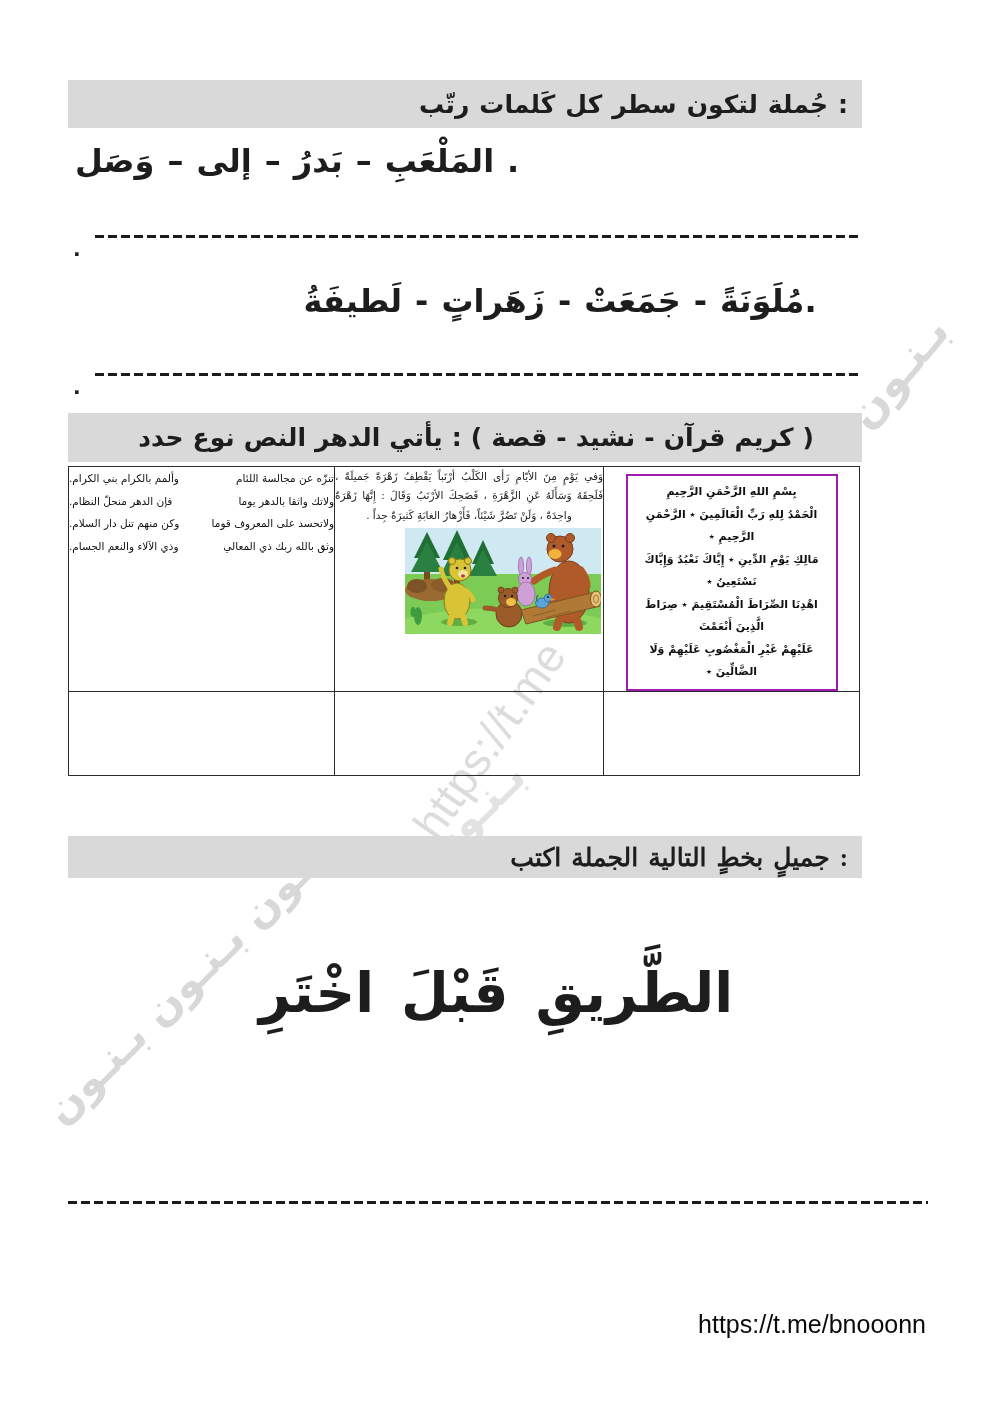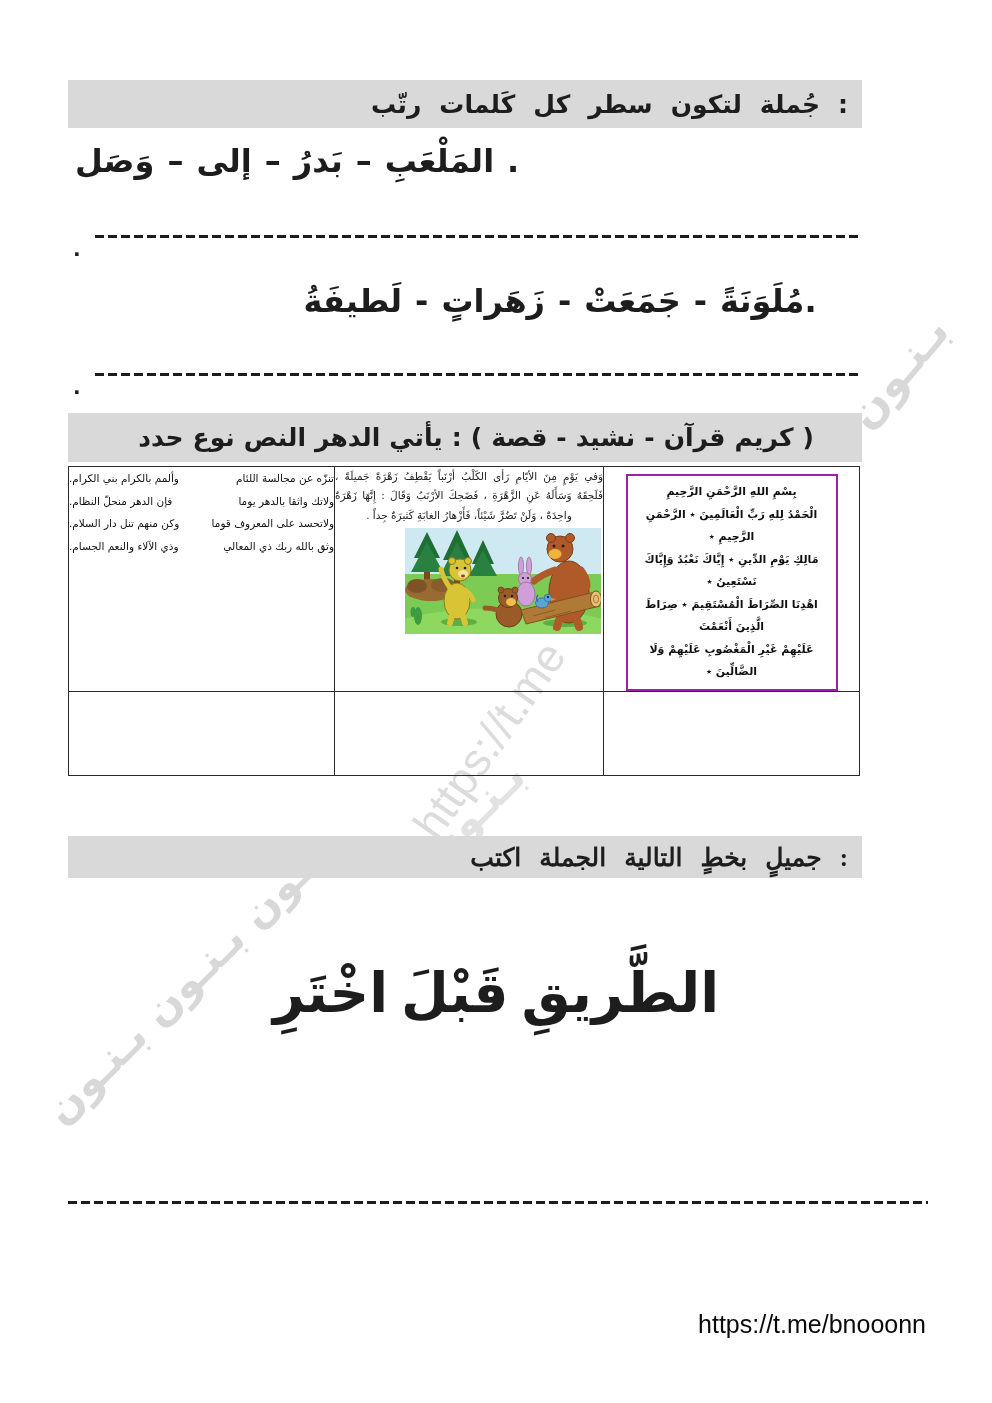--- a/index.html
+++ b/index.html
@@ -5,26 +5,26 @@
   html,body{margin:0;padding:0;background:#888;}
   .page{position:relative;width:992px;height:1403px;background:#ffffff;margin:0 auto;
         font-family:"DejaVu Sans",sans-serif;color:#1d1d1d;overflow:hidden;}
   
   .bar{position:absolute;left:68px;width:794px;background:#d9d9d9;display:flex;align-items:center;}
   .bar1{top:80px;height:48px;}
   .bar2{top:413px;height:49px;}
   .bar3{top:836px;height:42px;font-family:Liberation Serif, serif;}
   
   .tokrow{display:flex;direction:ltr;align-items:baseline;white-space:nowrap;}
-  .bar .tokrow{width:100%;justify-content:flex-end;gap:18px;font-size:25px;font-weight:700;padding:0 14px;}
+  .bar .tokrow{width:100%;justify-content:flex-end;gap:10px;font-size:25px;font-weight:700;padding:0 14px;}
   .bar2 .tokrow{padding-right:48px;gap:9px;}
   .wordline{position:absolute;font-size:32px;font-weight:700;gap:13px;line-height:1.7;}
   .line1{top:134px;left:75px;}
   .line2{top:274px;left:280px;width:560px;justify-content:center;}
-  .bigline{top:944px;left:0;width:992px;justify-content:center;gap:13px;
+  .bigline{top:944px;left:0;width:992px;justify-content:center;gap:27px;
            font-size:55px;font-weight:700;line-height:1.8;align-items:center;}
   
   .answer{position:absolute;height:40px;}
   .answer .dash{position:absolute;top:12px;height:3px;
       background:repeating-linear-gradient(90deg,#1c1c1c 0 9px,transparent 9px 13px);}
   .answer .dot{position:absolute;left:5px;top:14px;font-size:20px;font-weight:700;}
   .ans1{top:223px;left:68px;width:794px;}
   .ans2{top:361px;left:68px;width:794px;}
   .ans1 .dash,.ans2 .dash{left:27px;right:0;}
   .ans3{top:1189px;left:68px;width:860px;}

